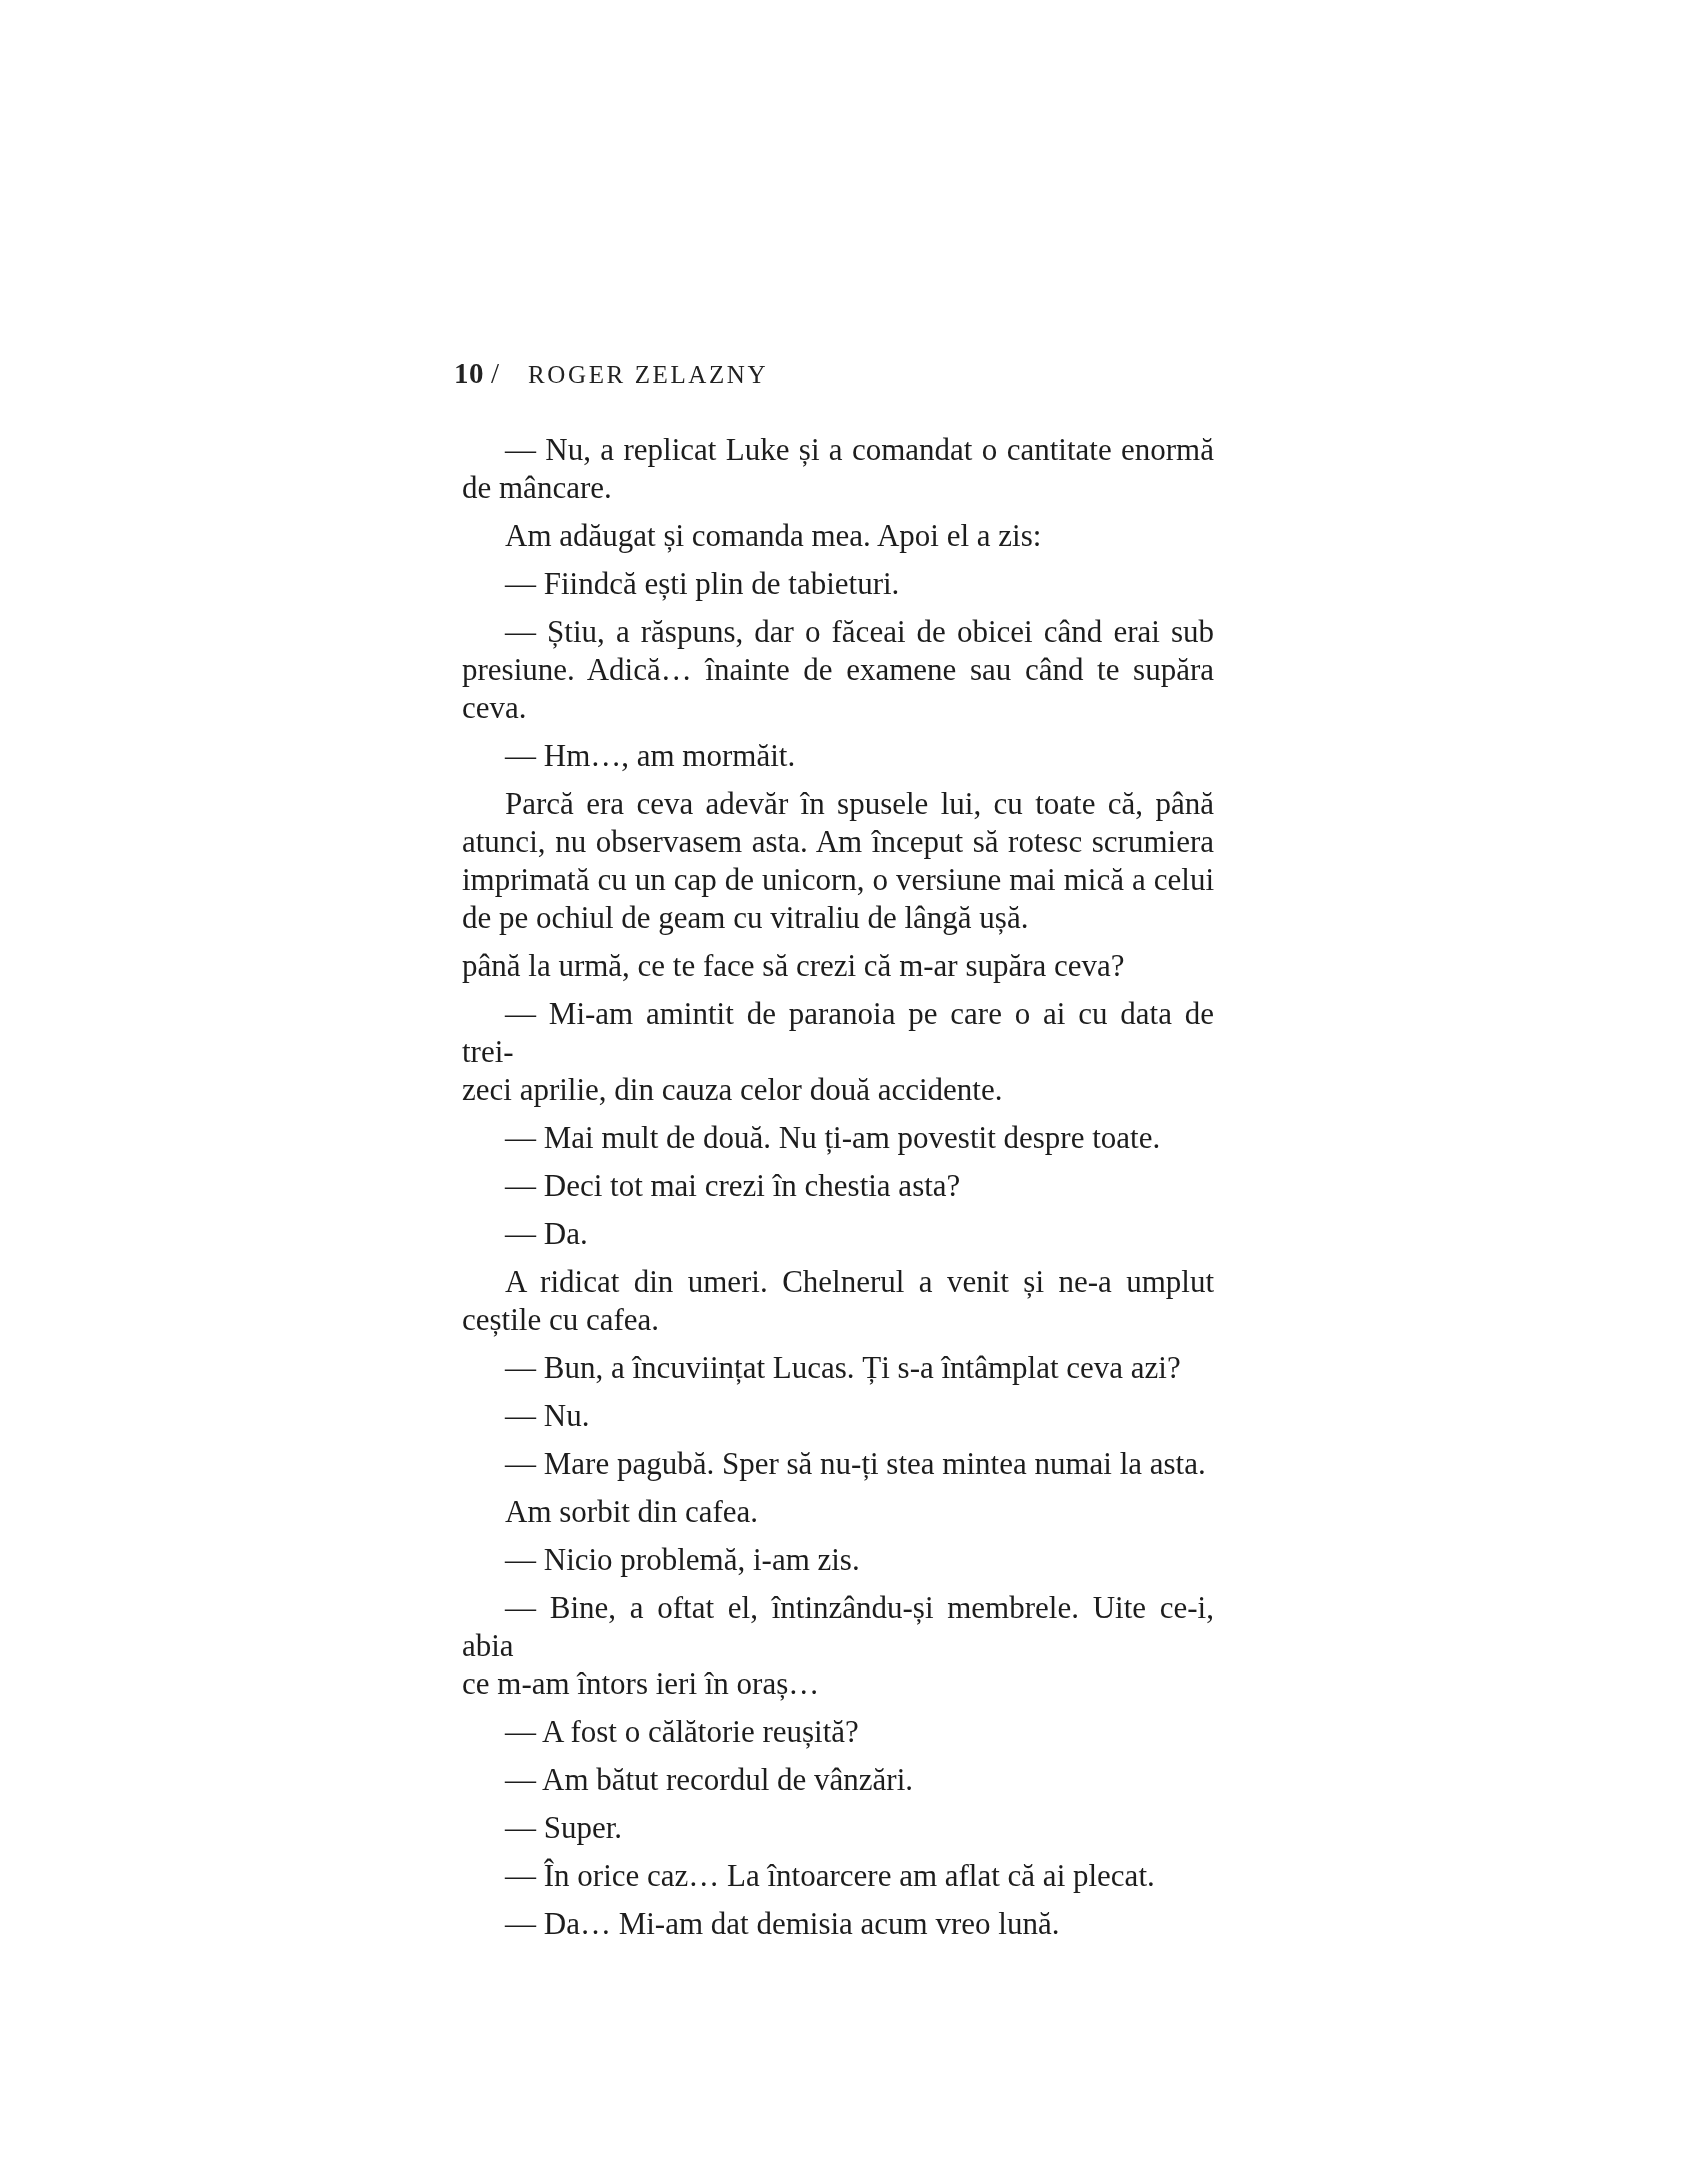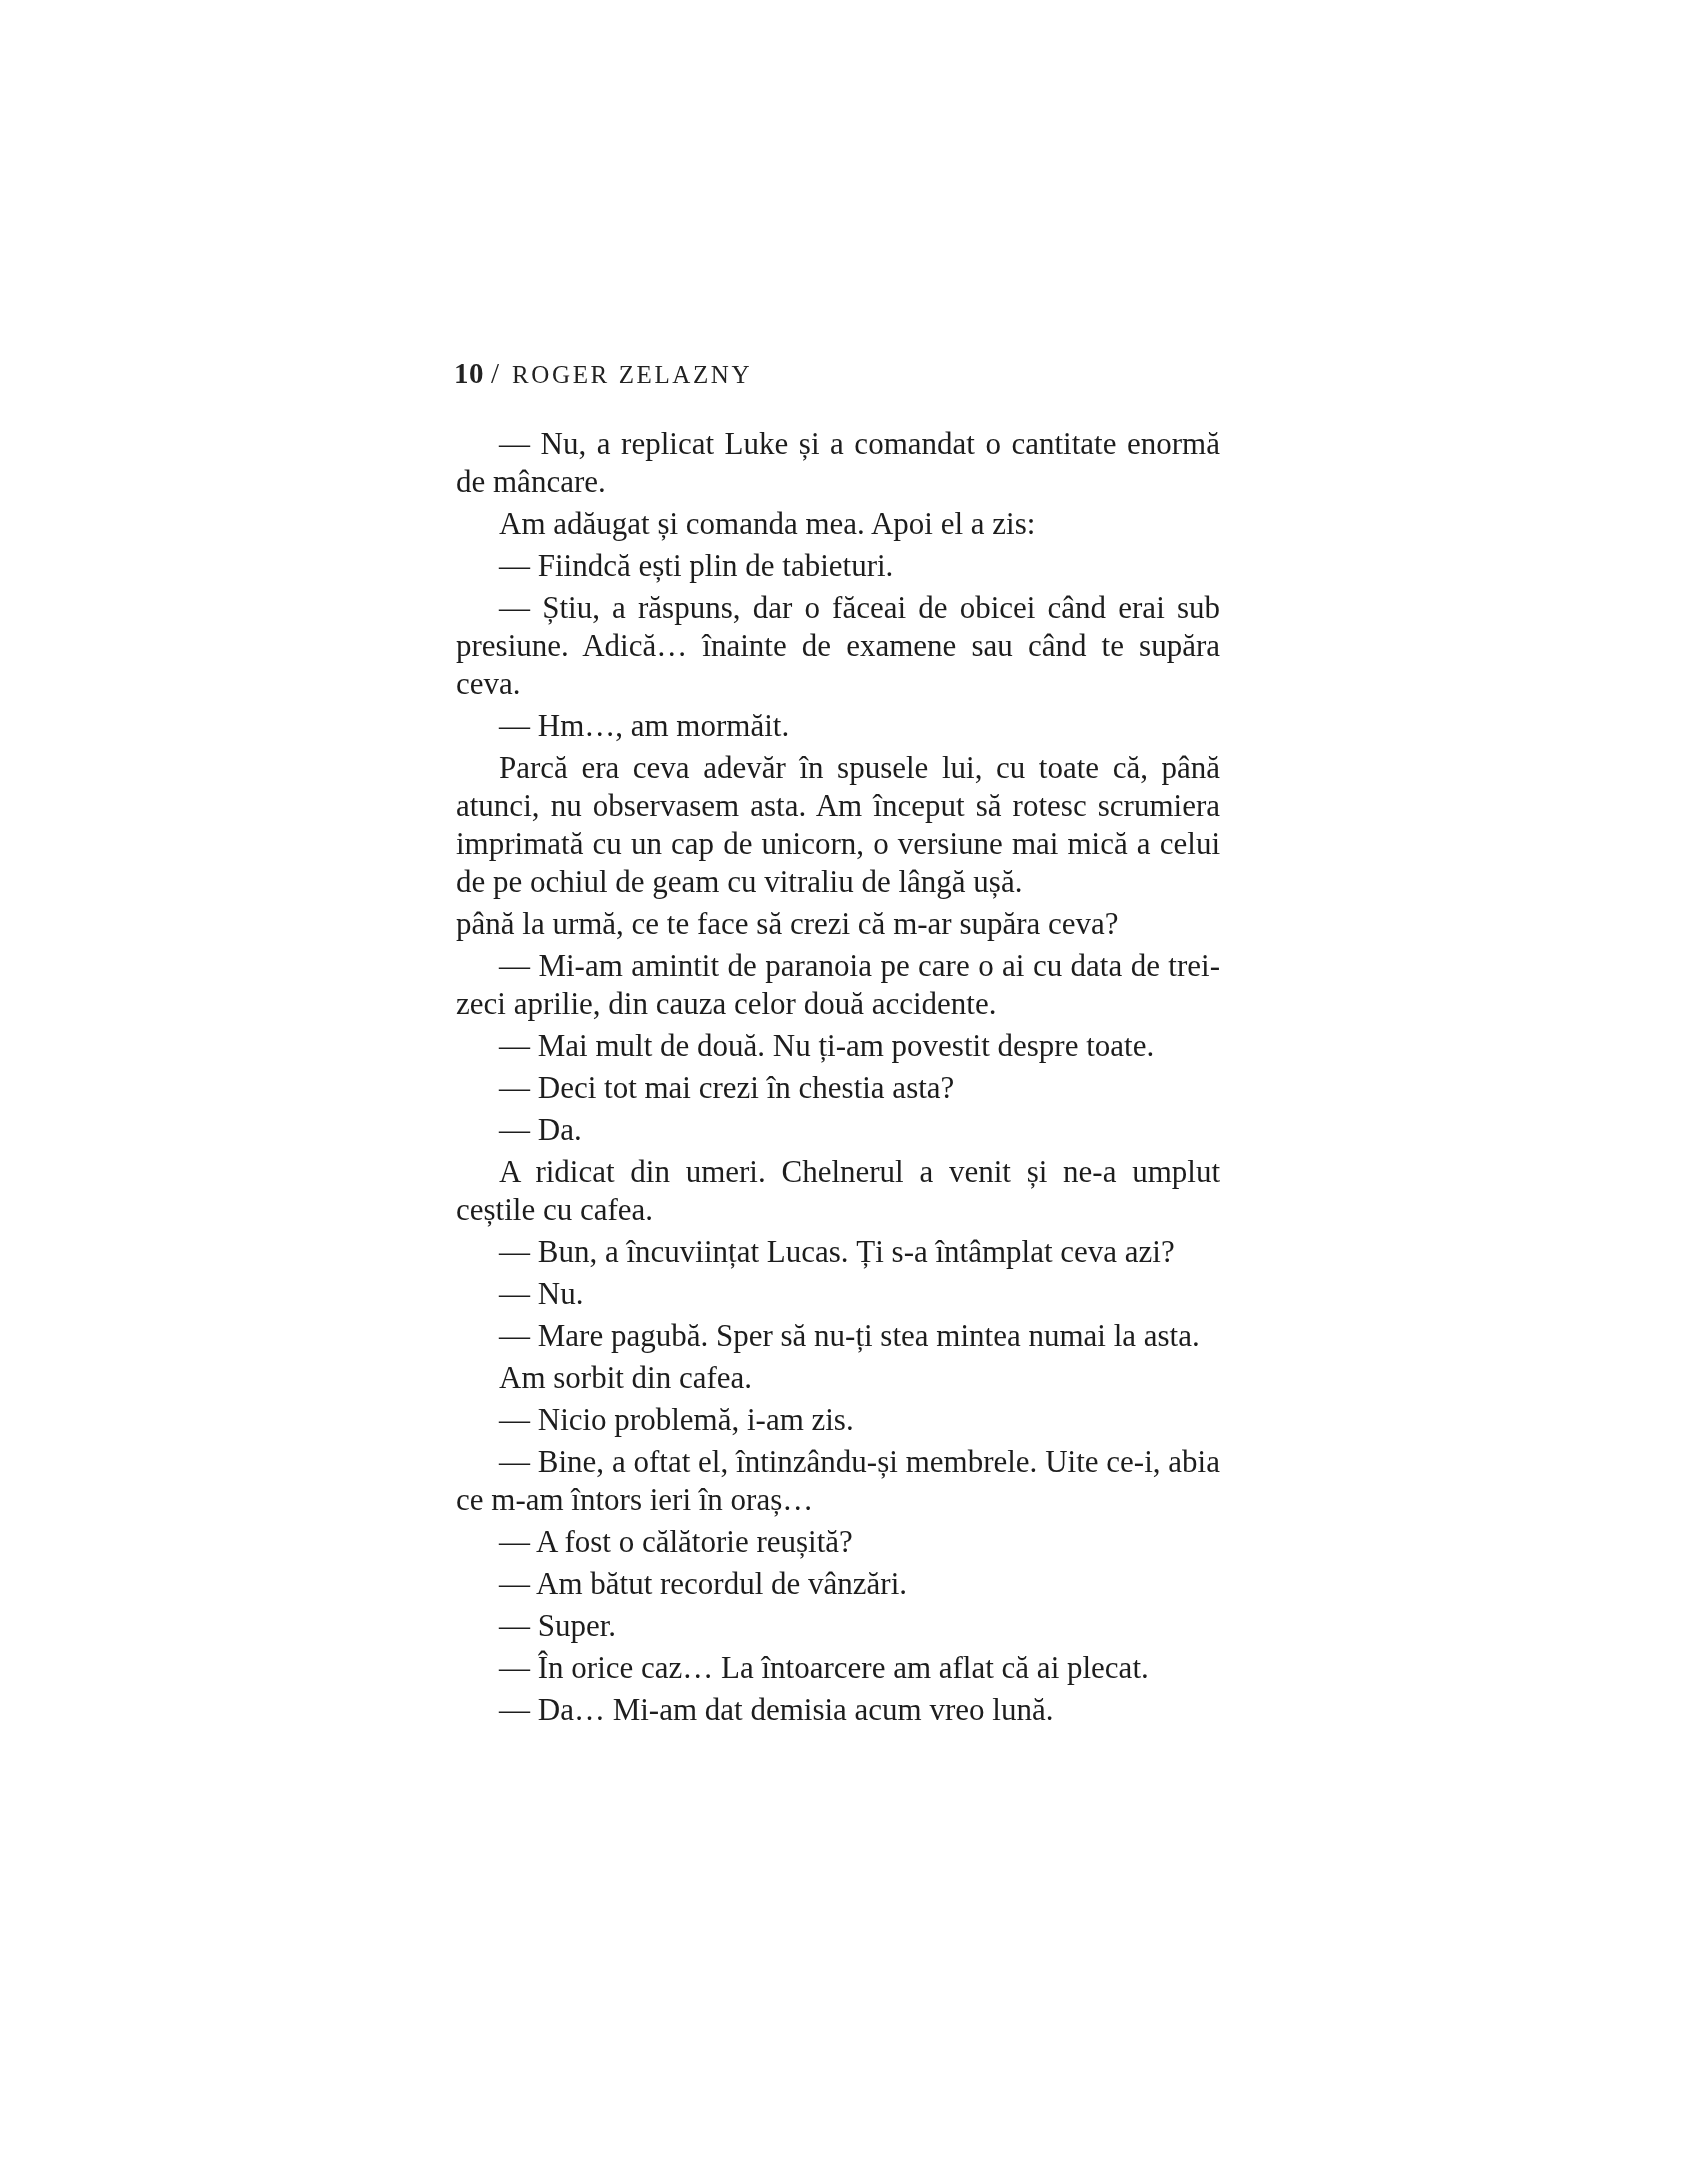--- a/index.html
+++ b/index.html
@@ -33,32 +33,33 @@
   .header-separator {
     font-size: 29px;
     font-weight: 400;
     margin-left: 7px;
     margin-right: 13px;
   }
   .running-title {
     font-size: 25px;
     letter-spacing: 2.6px;
     font-weight: 400;
+    margin-left: 16px;
   }
   .body-text {
     position: absolute;
     top: 421px;
     left: 452px;
     width: 772px;
     font-size: 31px;
     line-height: 38px;
     color: #1d1d1d;
   }
   .paragraph {
-    margin: 4px;
+    margin: 10px;
     padding: 0;
     font-family: Liberation Serif, serif;
   }
   .line {
     text-align: justify;
     text-align-last: justify;
     white-space: normal;
     overflow: visible;
   }
   .line.indent {

